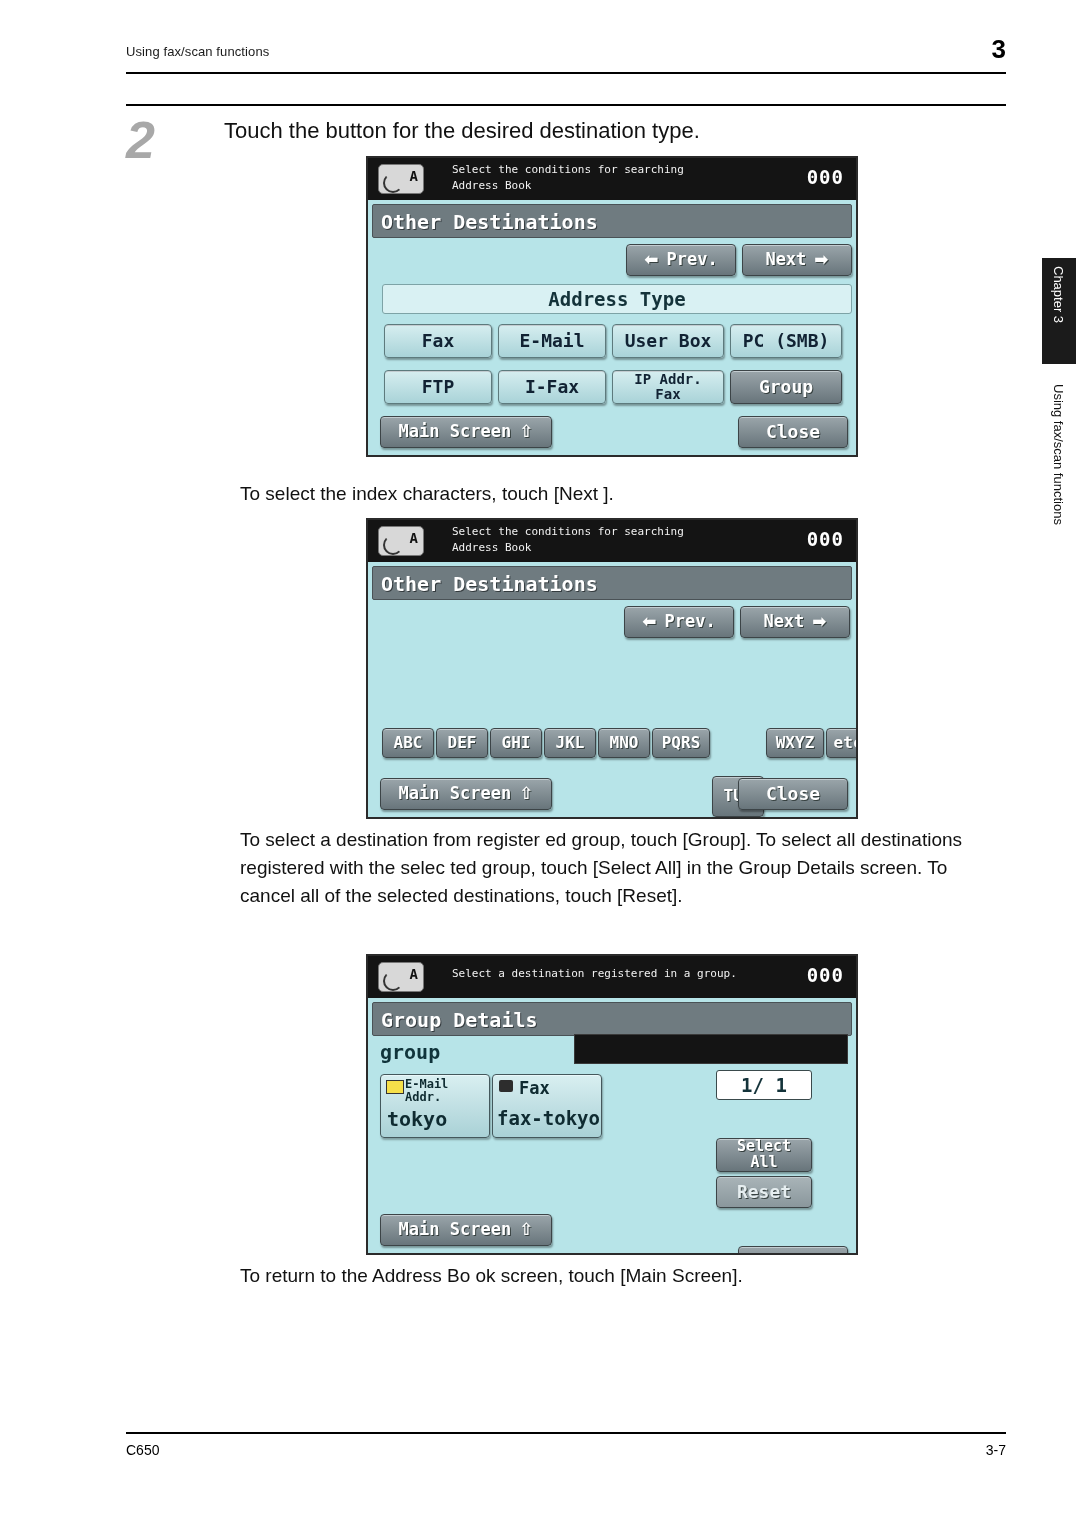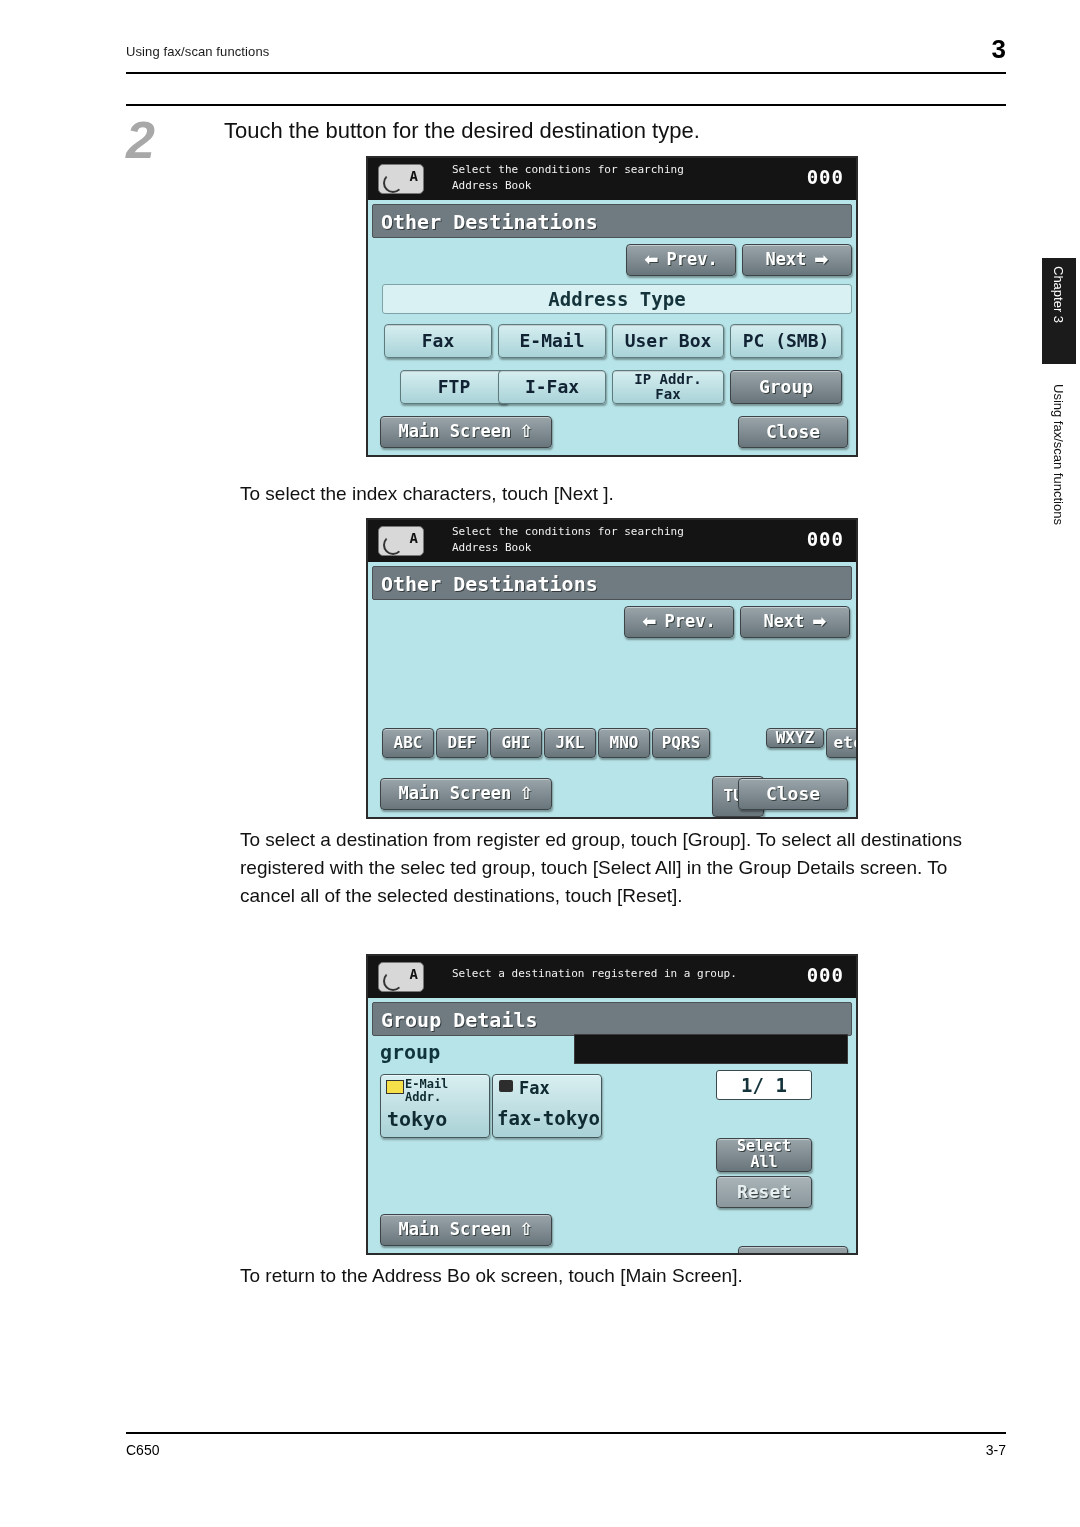--- a/index.html
+++ b/index.html
@@ -318,21 +318,21 @@
     <span class="arrow" style="margin-left:8px;">➡</span>
   </div>
 
   <div class="panel-field" style="left:14px; top:126px; width:470px; height:30px; font-size:19px;">Address Type</div>
 
   <div class="btn light" style="left:16px; top:166px; width:108px; height:34px; font-size:18px;">Fax</div>
   <div class="btn light" style="left:130px; top:166px; width:108px; height:34px; font-size:18px;">E-Mail</div>
   <div class="btn light" style="left:244px; top:166px; width:112px; height:34px; font-size:18px;">User Box</div>
   <div class="btn light" style="left:362px; top:166px; width:112px; height:34px; font-size:18px;">PC (SMB)</div>
 
-  <div class="btn light" style="left:16px; top:212px; width:108px; height:34px; font-size:18px;margin-left:16px;">FTP</div>
+  <div class="btn light" style="left:16px; top:212px; width:108px; height:34px; font-size:18px;">FTP</div>
   <div class="btn light" style="left:130px; top:212px; width:108px; height:34px; font-size:18px;">I-Fax</div>
   <div class="btn light" style="left:244px; top:212px; width:112px; height:34px; font-size:14px; white-space:pre-line;">IP Addr.
 Fax</div>
   <div class="btn" style="left:362px; top:212px; width:112px; height:34px; font-size:18px;">Group</div>
 
   <div class="btn" style="left:12px; top:258px; width:172px; height:32px; font-size:17px;">
     <span>Main Screen</span>
     <span class="arrow" style="margin-left:8px;">⇧</span>
   </div>
   <div class="btn" style="left:370px; top:258px; width:110px; height:32px; font-size:18px;">Close</div>
@@ -367,21 +367,21 @@
   </div>
 
 
   <div class="btn" style="left:14px; top:208px; width:52px; height:30px; font-size:16px;">ABC</div>
   <div class="btn" style="left:68px; top:208px; width:52px; height:30px; font-size:16px;">DEF</div>
   <div class="btn" style="left:122px; top:208px; width:52px; height:30px; font-size:16px;">GHI</div>
   <div class="btn" style="left:176px; top:208px; width:52px; height:30px; font-size:16px;">JKL</div>
   <div class="btn" style="left:230px; top:208px; width:52px; height:30px; font-size:16px;">MNO</div>
   <div class="btn" style="left:284px; top:208px; width:58px; height:30px; font-size:16px;">PQRS</div>
   <div class="btn" style="left:344px; top:208px; width:52px; height:41px; font-size:16px;margin-top:48px;">TUV</div>
-  <div class="btn" style="left:398px; top:208px; width:58px; height:20px; font-size:16px;">WXYZ</div>
+  <div class="btn" style="left:398px; top:208px; width:58px; height:30px; font-size:16px;">WXYZ</div>
   <div class="btn" style="left:458px; top:208px; width:44px; height:30px; font-size:16px;">etc</div>
 
   <div class="btn" style="left:12px; top:258px; width:172px; height:32px; font-size:17px;">
     <span>Main Screen</span>
     <span class="arrow" style="margin-left:8px;">⇧</span>
   </div>
   <div class="btn" style="left:370px; top:258px; width:110px; height:32px; font-size:18px;">Close</div>
 </div>
 
 <div class="body-text" style="left:240px; top:826px; width:765px;">To select a destination from register ed group, touch [Group]. To select all destinations registered with the selec ted group, touch [Select All] in the Group Details screen. To cancel all of the selected destinations, touch [Reset].</div>

